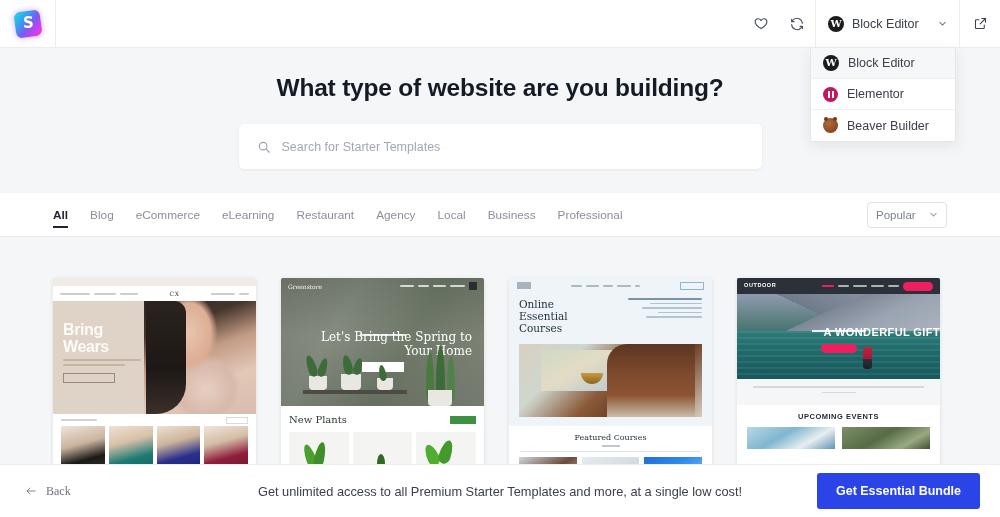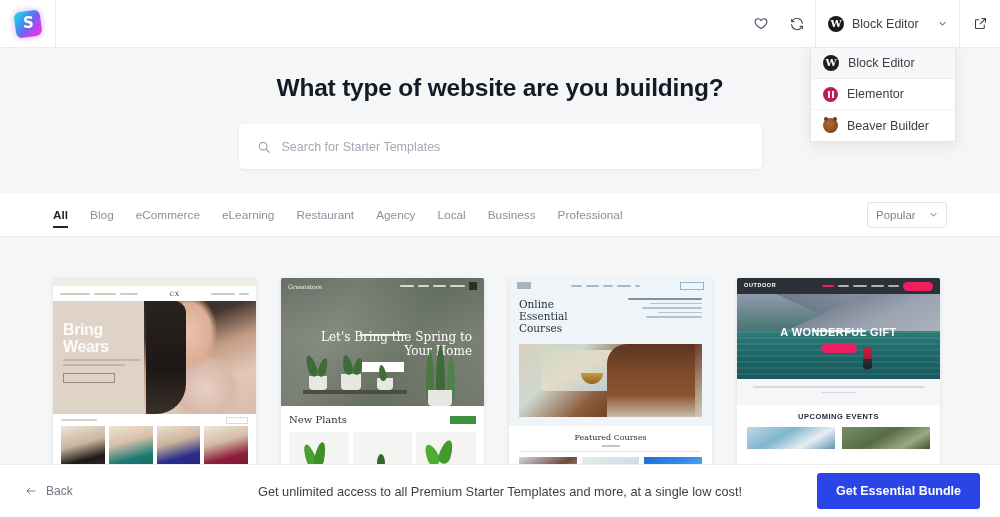--- a/index.html
+++ b/index.html
@@ -244,21 +244,21 @@
     background:
       linear-gradient(155deg, transparent 42%, #7d8796 42%, #9aa3b1 60%, #b6bcc6 100%),
       linear-gradient(25deg, transparent 40%, #6f7b8b 40%, #8b94a3 70%, #aab1bc 100%);
   }
   .c4-water { position:absolute; bottom:0; left:0; right:0; height:48px;
     background: linear-gradient(180deg,#2e7d79 0%,#1f6a6b 40%,#17585c 100%); }
   .c4-water::after { content:''; position:absolute; inset:0;
     background: repeating-linear-gradient(180deg, rgba(255,255,255,.07) 0 2px, transparent 2px 6px); }
   .c4-eyebrow { position:absolute; top:40px; left:0; right:0; text-align:center; }
   .c4-eyebrow .ln { display:inline-block; width:54px; height:2px; background:rgba(255,255,255,.85); }
-  .c4-title { position:absolute; top:48px; left:0; right:0; text-align:center;
+  .c4-title { position:absolute; top:48px; left:0; right:0; text-align:right;
     font-size:11px; font-weight:700; color:#fff; letter-spacing:.4px; }
   .c4-btn { position:absolute; top:66px; left:50%; transform:translateX(-50%);
     width:36px; height:9px; background:#ee1f5f; border-radius:5px; }
   .c4-person { position:absolute; bottom:10px; left:62%; width:9px; height:22px;
     background: linear-gradient(180deg,#c4203d 0%,#a41a33 55%,#2b2f38 55%,#1e2128 100%); border-radius:3px; }
   .c4-quote { background:#f5f6f7; height:26px; padding-top:7px; text-align:center; }
   .c4-quote .ln { height:1.6px; background:#d6d9de; margin:0 16px 4px; }
   .c4-quote .ln.s { width:34px; margin:0 auto; }
   .c4-sec { background:#fff; padding: 7px 0 0; text-align:center; }
   .c4-sh { font-size:7.5px; font-weight:700; color:#262b33; letter-spacing:.5px; }
@@ -268,21 +268,21 @@
   .c4-c.b { background: linear-gradient(150deg,#7c8f66 0%,#566b46 45%,#9aa983 75%,#3f5133 100%); }
 
   
   .footer {
     position: absolute; bottom: 0; left: 0; width: 1000px; height: 53px;
     background: #fff; border-top: 1px solid #ececec;
     display: flex; align-items: center; z-index: 20;
   }
   .back-btn {
     display: flex; align-items: center; gap: 8px; padding-left: 24px;
-    font-size: 12px; color: #6e7380;
+    font-size: 12px; color: #6e7380; font-family: Liberation Serif, serif;
   }
   .back-btn svg { flex: none; }
   .promo-text {
     position: absolute; left: 0; right: 0; text-align: center;
     font-size: 12.8px; color: #3b404b;
   }
   .bundle-btn {
     position: absolute; right: 20px; top: 50%; transform: translateY(-50%);
     background: #2b44e8; color: #fff; font-size: 12.5px; font-weight: 700;
     padding: 11px 19px; border-radius: 3px; border: none;

